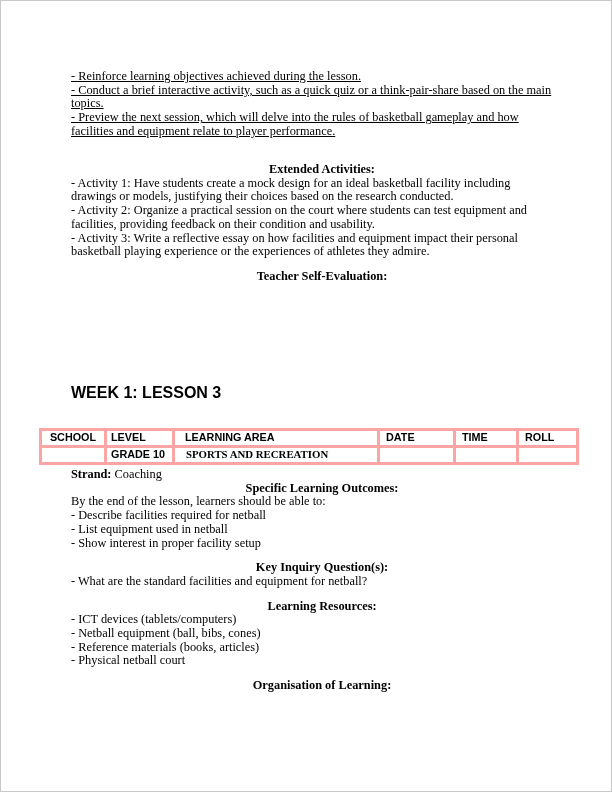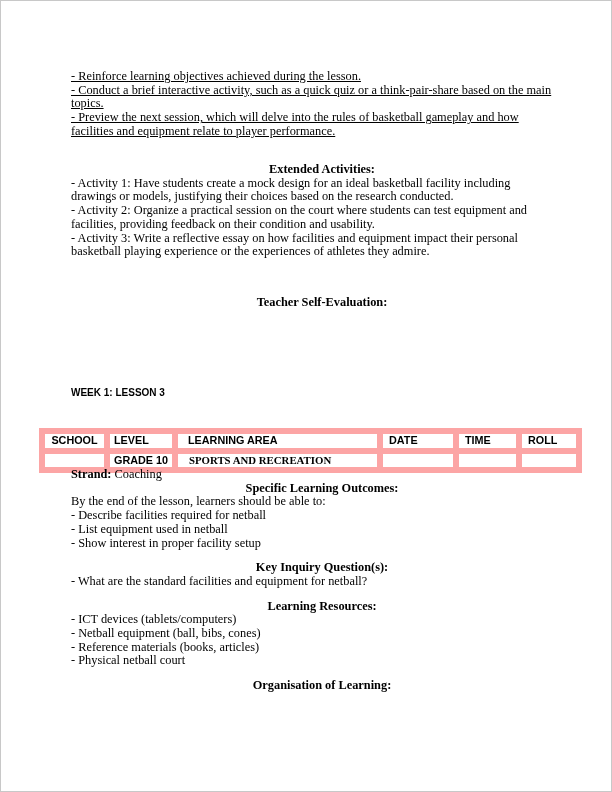--- a/index.html
+++ b/index.html
@@ -15,37 +15,37 @@
     color:#000000;
     overflow:hidden;
   }
   .serif-block { position:absolute; left:70px; width:502px; }
   .lines { white-space:pre-line; }
   .b { font-weight:bold;text-align:center; }
   .gap { margin-top:11px; }
 
   #closing { top:69px;text-decoration:underline; }
   #extended { top:162px; }
-  #teacher { top:295px; }
+  #teacher { top:269px; }
 
   #week {
     position:absolute; left:70px; top:385px;
     font-family:"Liberation Sans", sans-serif;
-    font-weight:bold; font-size:10px; line-height:13.7px;
+    font-weight:bold; font-size:16px; line-height:13.7px;
   }
 
   #info-table {
     position:absolute; left:38px; top:427px;
     width:537px;
     border-collapse:collapse; table-layout:fixed;
     font-family:"Liberation Sans", sans-serif;
     font-size:10.8px; font-weight:bold; color:#000;
   }
   #info-table td {
-    border:6px solid #fca5a5;
+    border:3px solid #fca5a5;
     height:17px;
     padding:0 2px 0 6px;
     vertical-align:middle;
     overflow:hidden;
     white-space:nowrap;
   }
   #info-table td.center { text-align:center; padding-left:2px; }
   #info-table td.pad8  { padding-left:4px; }
   #info-table td.pad10 { padding-left:10px; }
   #info-table td.pad25 { padding-left:11px;font-family:Liberation Serif, serif; }

